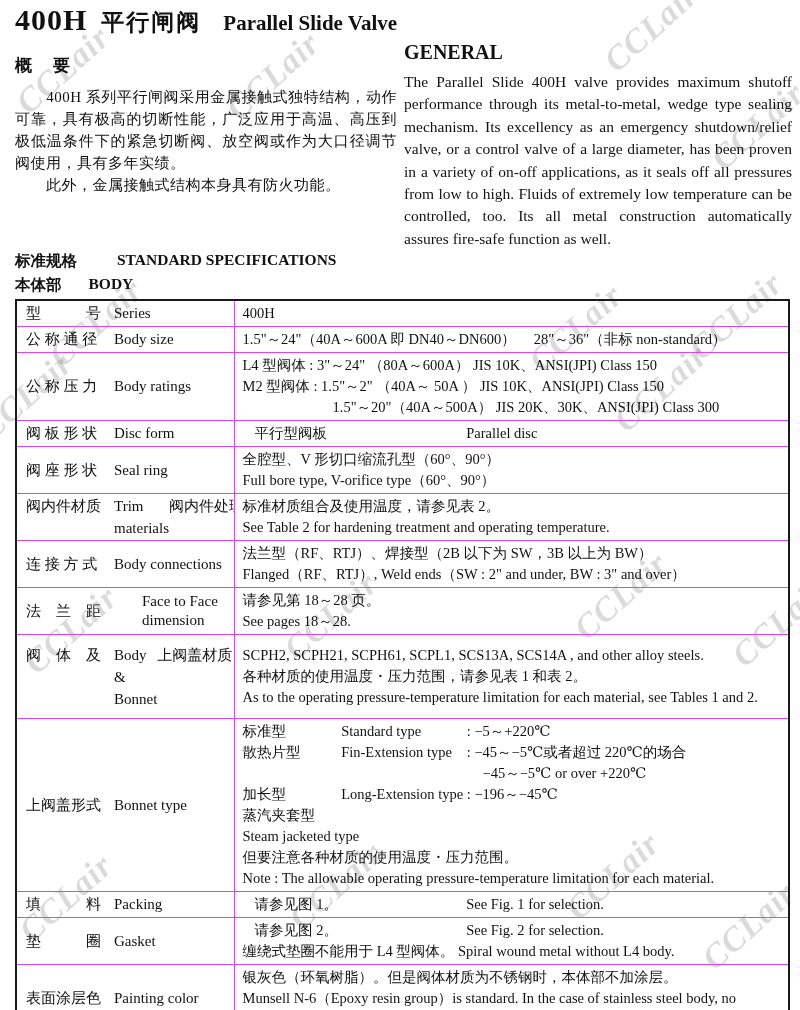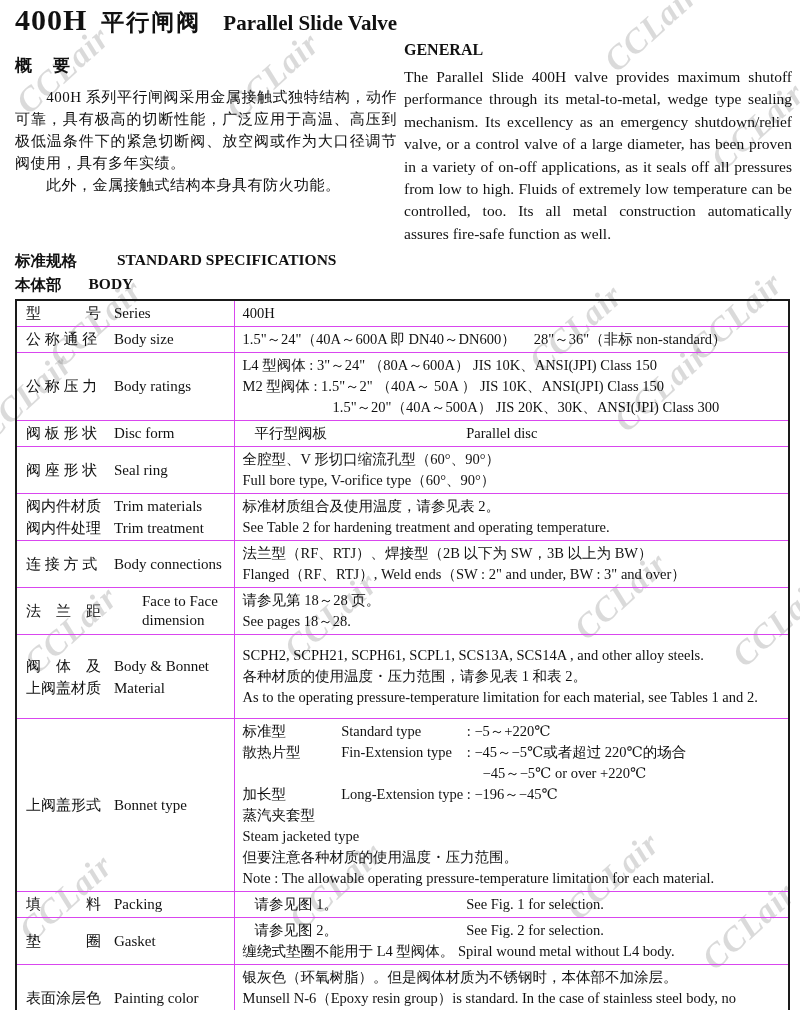--- a/index.html
+++ b/index.html
@@ -12,35 +12,35 @@
   
   .title{position:absolute;left:15px;top:3px;display:flex;align-items:baseline;font-weight:700;}
   .title .model{font-size:30px;letter-spacing:1px;}
   .title .tzh{font-size:23px;margin-left:14px;letter-spacing:2px;}
   .title .ten{font-size:21px;margin-left:22px;}
   
   .ov-zh{position:absolute;left:15px;top:54px;width:382px;}
   .ov-zh .h{font-size:17px;font-weight:700;margin:0 0 9px 0;letter-spacing:2px;}
   .ov-zh p{margin:0;font-size:15px;line-height:22px;text-align:justify;letter-spacing:.5px;}
   .ov-en{position:absolute;left:404px;top:41px;width:388px;}
-  .ov-en .h{font-size:16px;font-weight:700;margin:0 0 7px 0;}
+  .ov-en .h{font-size:20px;font-weight:700;margin:0 0 7px 0;}
   .ov-en p{margin:0;font-size:15.5px;line-height:22.4px;text-align:justify;}
   
   .spec-h{position:absolute;left:15px;top:251px;display:flex;gap:40px;font-weight:700;font-size:15.5px;}
   .body-h{position:absolute;left:15px;top:275px;display:flex;gap:27px;font-weight:700;font-size:15.5px;}
   
   table.spec{position:absolute;left:15px;top:299px;width:775px;border-collapse:collapse;
              table-layout:fixed;}
   table.spec{border:2px solid #1a1a1a;}
   table.spec td{border:1px solid #d946ef;vertical-align:middle;font-size:14.5px;padding:0;overflow:hidden;}
   col.c1{width:218px;}
   .lab{display:flex;align-items:center;padding:1px 4px 1px 9px;font-size:15px;}
   .lab .lz{display:inline-block;width:88px;flex-shrink:0;}
   .lab .le.narrow{display:inline-block;width:116px;line-height:19px;margin-left:28px;}
-  .labcol{display:flex;flex-direction:column;justify-content:center;padding:1px 4px 1px 9px;font-size:15px;}
+  .labcol{display:flex;flex-direction:row;justify-content:space-between;padding:1px 4px 1px 9px;font-size:15px;}
   .labcol .row{display:flex;line-height:22px;}
   .labcol .row .lz{display:inline-block;width:88px;flex-shrink:0;}
   .cell{padding:2px 6px 2px 8px;line-height:21px;}
   .cell.just{text-align:justify;}
   .half{display:inline-block;width:208px;margin-left:12px;}
   .ind1{padding-left:90px;}
   .bt1{display:inline-block;width:95px;}
   .bt2{display:inline-block;width:122px;}
   .ind2{padding-left:240px;}
 </style>

